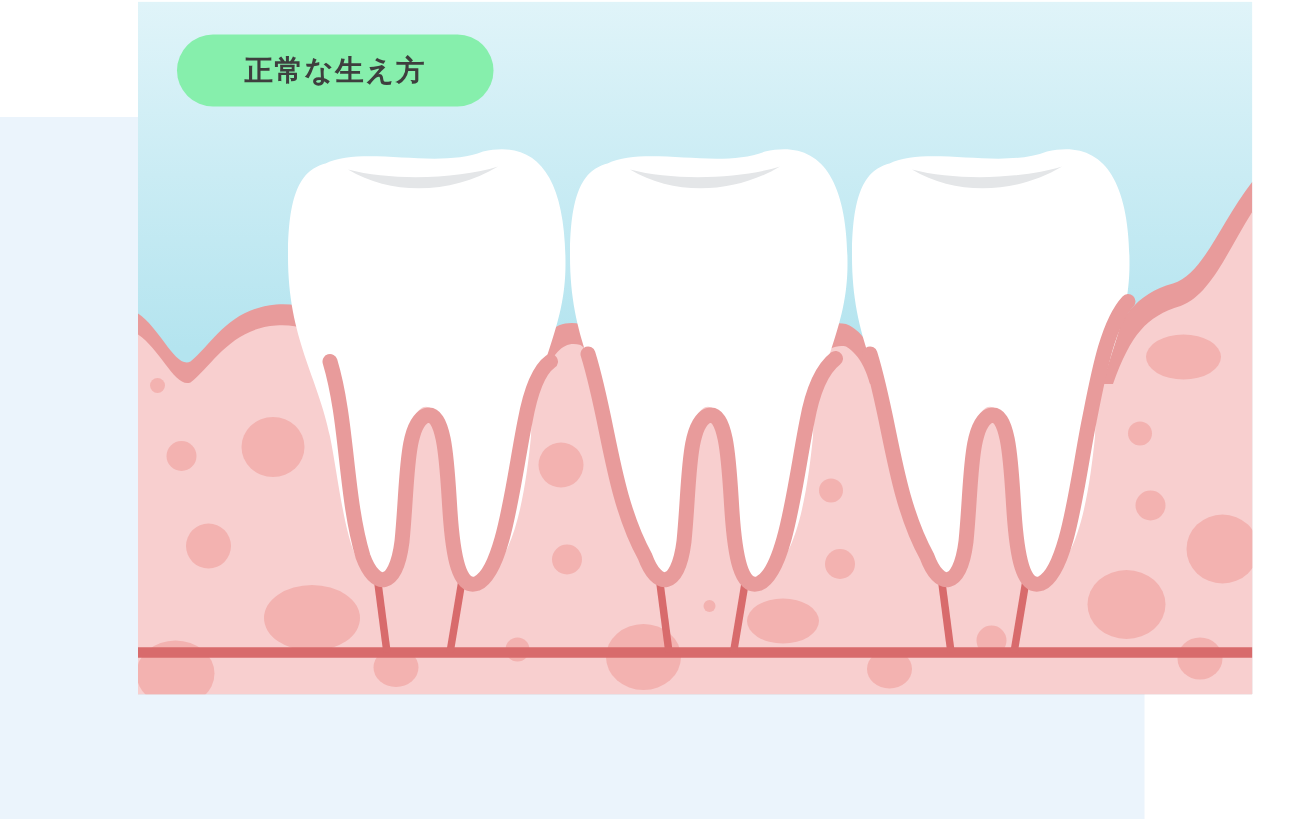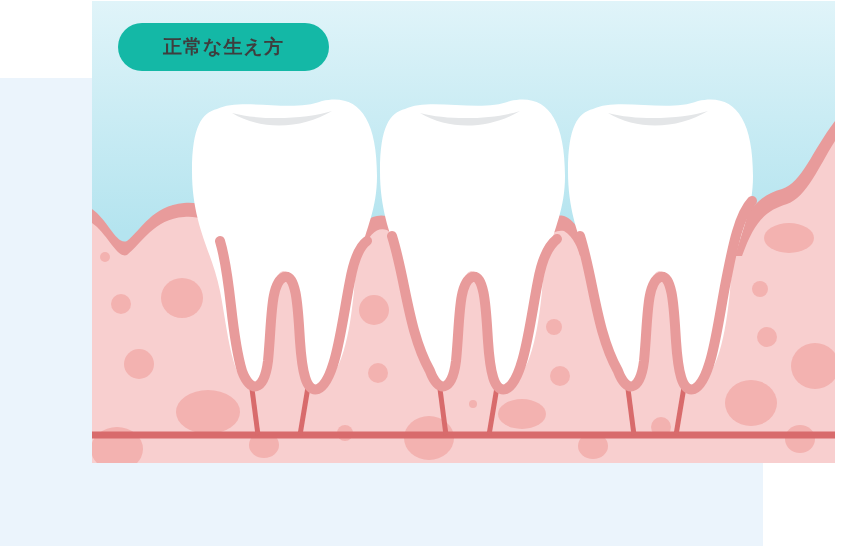--- a/index.html
+++ b/index.html
@@ -1,20 +1,20 @@
 <!DOCTYPE html>
 <html><head>
 <meta charset="utf-8">
 <style>
   html, body { margin: 0; padding: 0; }
   body { width: 867px; height: 546px; position: relative; background: #ffffff; overflow: hidden; font-family: "DejaVu Sans", sans-serif; }
   .bg-panel { position: absolute; left: 0; top: 78px; width: 763px; height: 468px; background: #ebf4fc; }
   .illustration { position: absolute; left: 92px; top: 1px; width: 743px; height: 462px; overflow: hidden; }
   .illustration svg { display: block; }
-  .label-pill { position: absolute; left: 118px; top: 23px; width: 211px; height: 48px; border-radius: 24px; background: #14b8a6; display: flex; align-items: center; justify-content: center; font-size: 19px; font-weight: bold; color: #3e3e3e; letter-spacing: 1px; }
+  .label-pill { position: absolute; left: 118px; top: 23px; width: 211px; height: 48px; border-radius: 24px; background: #86efac; display: flex; align-items: center; justify-content: center; font-size: 19px; font-weight: bold; color: #3e3e3e; letter-spacing: 1px; }
 </style>
 </head>
 <body>
 
 <div class="bg-panel"></div>
 
 <div class="illustration">
   <svg width="743" height="462" viewBox="0 0 743 462" xmlns="http://www.w3.org/2000/svg">
     <defs>
       <linearGradient id="sky" x1="0" y1="0" x2="0" y2="1">

